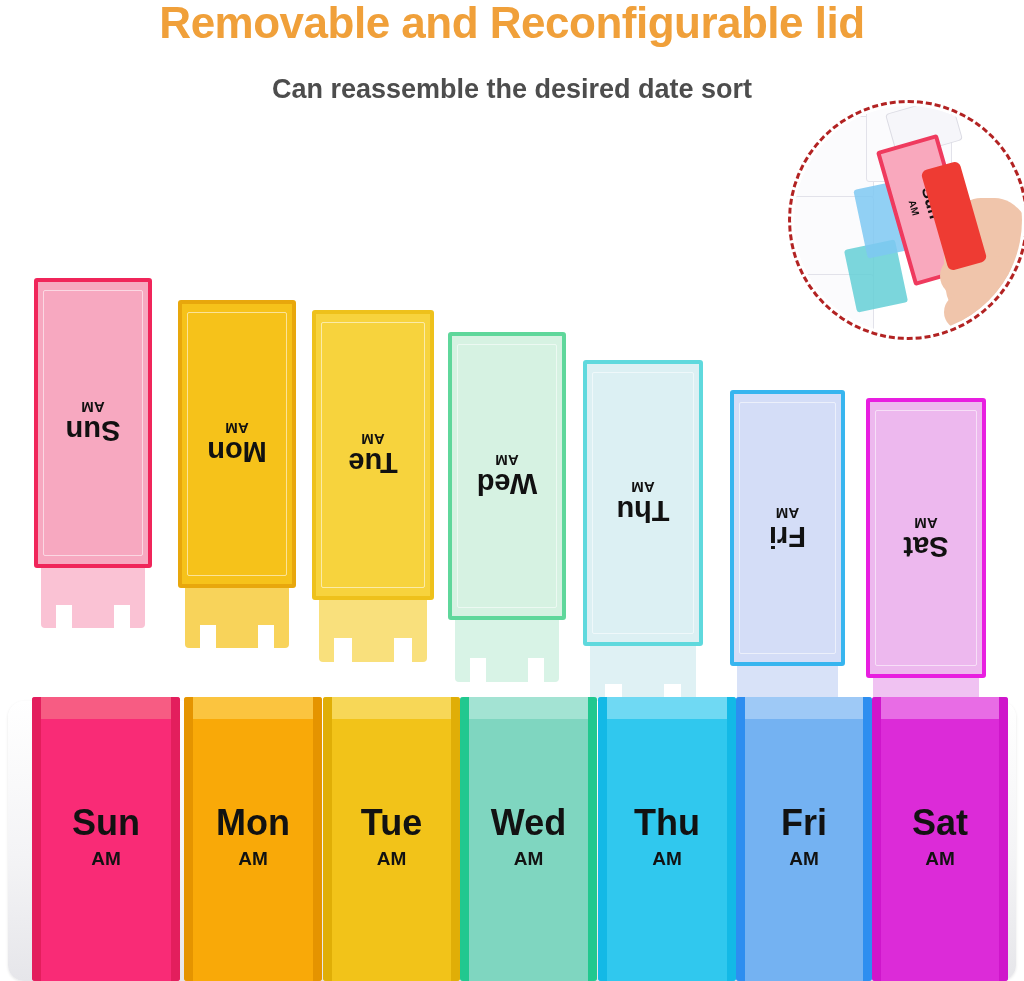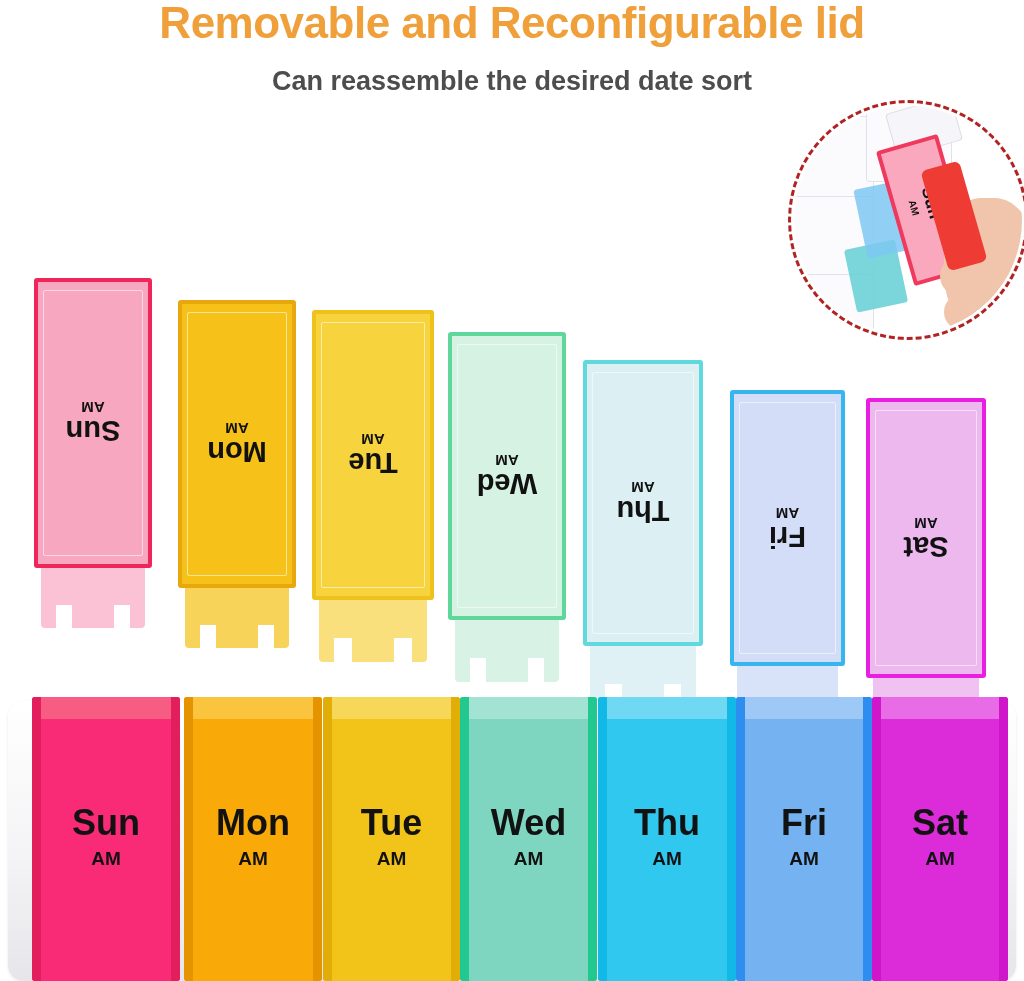--- a/index.html
+++ b/index.html
@@ -27,21 +27,21 @@
     text-align: center;
     font-size: 44px;
     font-weight: bold;
     letter-spacing: -0.5px;
     color: #f0a03a;
     white-space: nowrap;
   }
   #subtitle {
     position: absolute;
     left: 0;
-    top: 66px;
+    top: 74px;
     width: 1024px;
     text-align: center;
     font-size: 27px;
     font-weight: bold;
     color: #4d4d4d;
     white-space: nowrap;
   }
 
   
   #inset {

